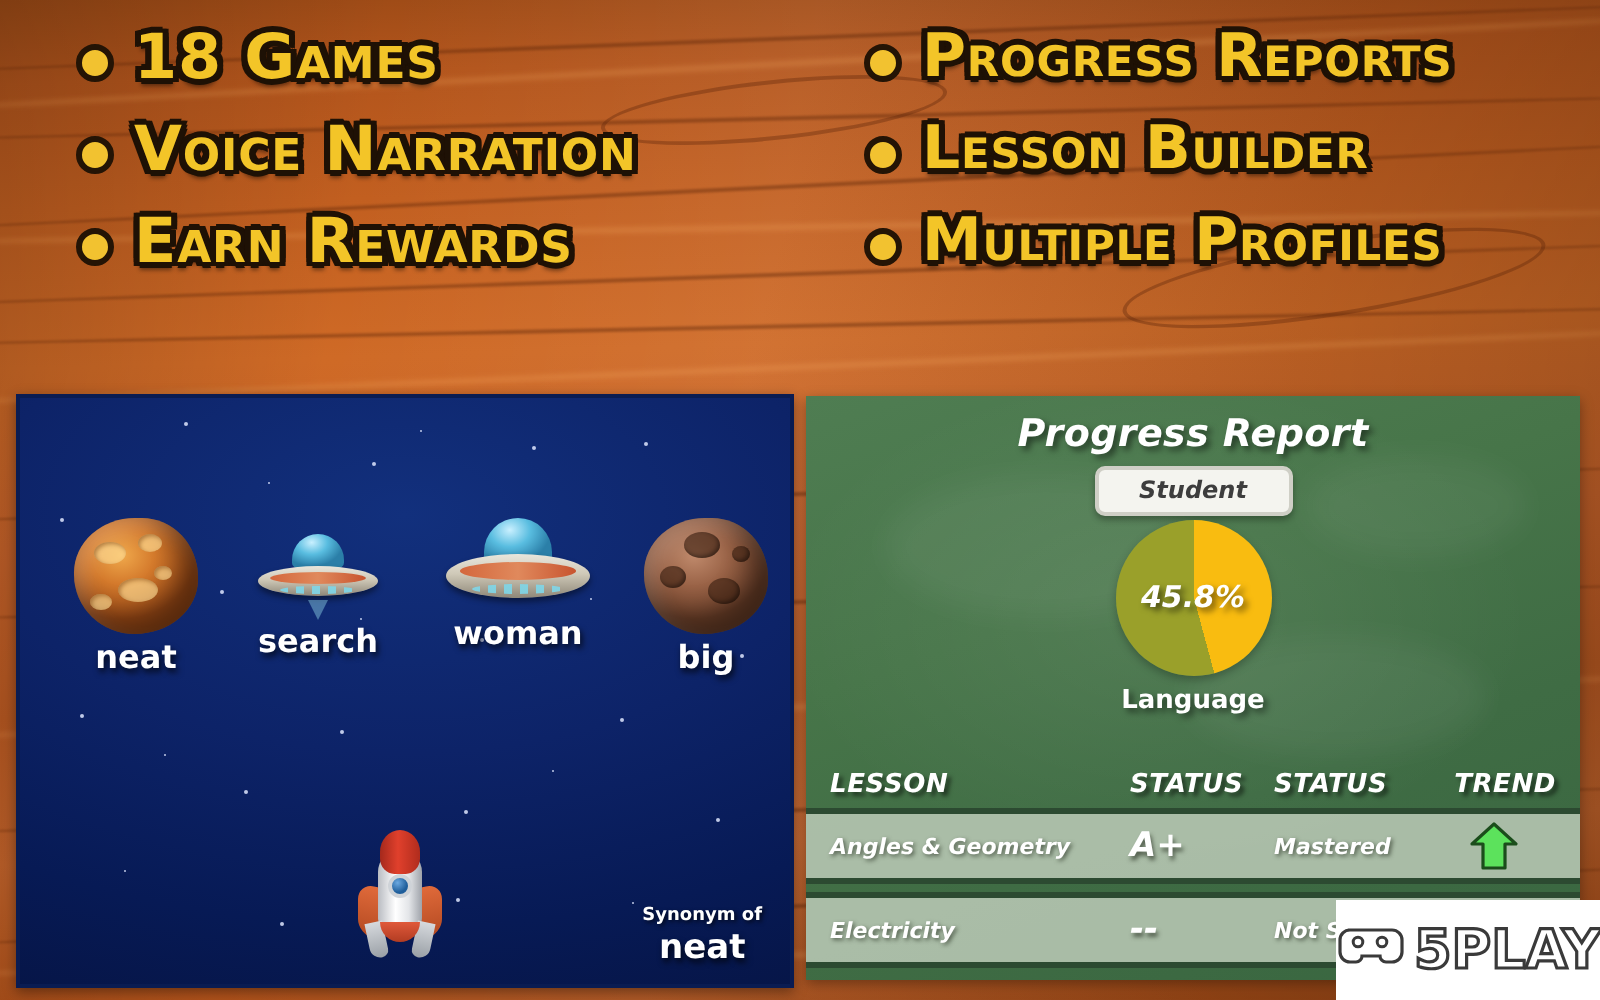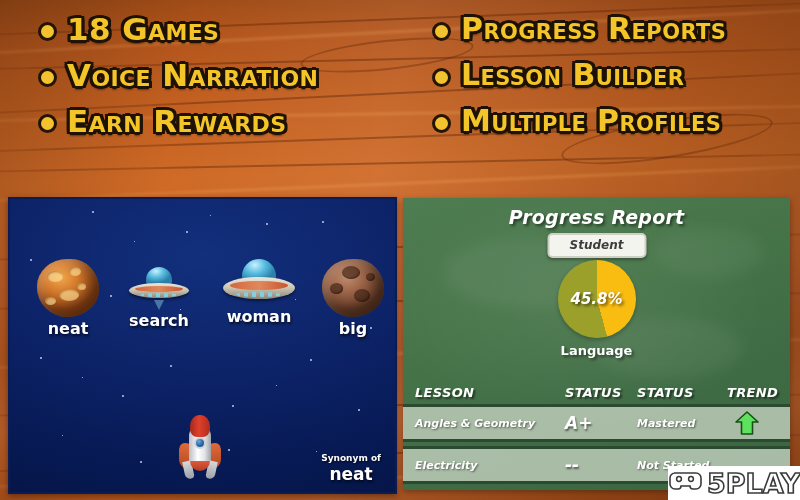--- a/index.html
+++ b/index.html
@@ -206,21 +206,21 @@
     font-family:"DejaVu Sans", sans-serif;font-weight:bold;font-style:italic;font-size:17px;color:#ffffff;
     text-shadow:1px 2px 2px rgba(60,70,55,.8);
   }
   .arrow-up{
     width:0;height:0;margin:0 auto;position:relative;
   }
   .arrow-up svg{display:block;margin:0 auto;}
 
   
   .watermark{
-    position:absolute;right:0;bottom:0;width:132px;height:34px;
+    position:absolute;right:0;bottom:0;width:132px;height:50px;
     background:#ffffff;display:flex;align-items:center;justify-content:flex-start;gap:5px;
   }
   .wm-text{
     font-family:"DejaVu Sans", sans-serif;font-weight:bold;font-size:27px;
     color:#ffffff;letter-spacing:0px;
     -webkit-text-stroke:1.6px #3a3a3a;
     text-shadow:0 0 0 #fff;
   }
 </style>
 </head>

